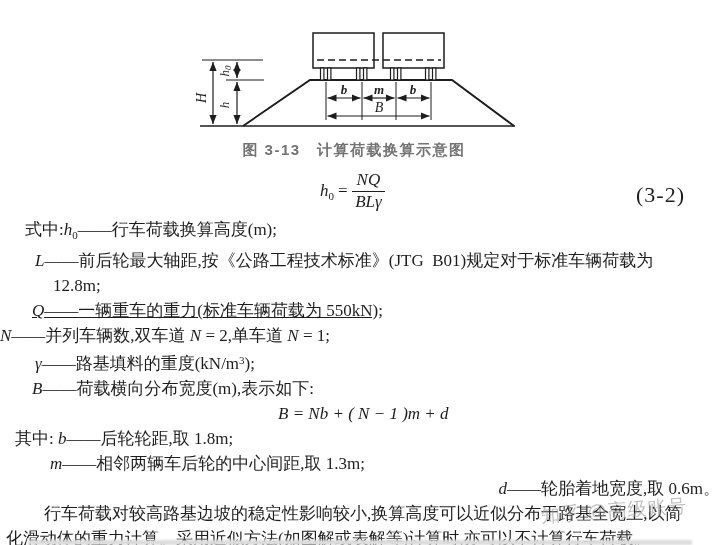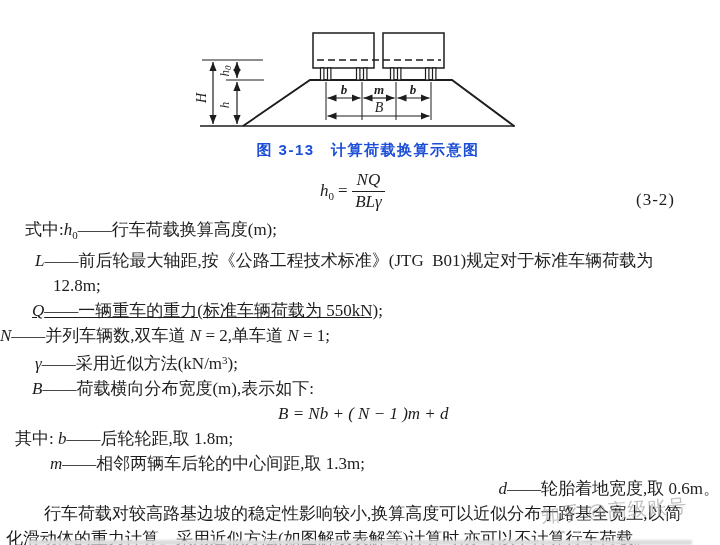--- a/index.html
+++ b/index.html
@@ -3,35 +3,35 @@
 <meta charset="utf-8">
 <style>
   html,body{margin:0;padding:0}
   body{
     width:720px;height:545px;position:relative;overflow:hidden;
     background:#ffffff;color:#1d1d1d;
     font-family:"Liberation Serif","DejaVu Serif",serif;
   }
   .diagram{position:absolute;left:150px;top:18px;width:420px;height:125px}
   .caption{
-    position:absolute;left:158px;top:141px;width:420px;text-align:center;
+    position:absolute;left:144px;top:141px;width:420px;text-align:center;
     font-family:"Liberation Sans","DejaVu Sans",sans-serif;
-    font-weight:bold;font-size:15px;letter-spacing:1.5px;color:#1d4ed8;
+    font-weight:bold;font-size:15px;letter-spacing:1.5px;color:#737373;
   }
   .formula{
     position:absolute;left:320px;top:169px;height:44px;
     display:flex;align-items:center;gap:4px;font-size:17px;
   }
   .it{font-style:italic;font-family:"Liberation Serif","DejaVu Serif",serif}
   .sb{font-size:11px;vertical-align:-4px}
   .sup{font-size:11px;vertical-align:5px}
   .frac{display:inline-block;text-align:center;line-height:1.1}
   .frac .num{display:block;border-bottom:1.4px solid #1d1d1d;padding:0 5px 1px}
   .frac .den{display:block;padding-top:1px}
-  .eqno{position:absolute;left:636px;top:190px;font-size:17px;letter-spacing:1px}
+  .eqno{position:absolute;left:636px;top:182px;font-size:22px;letter-spacing:1px}
   .body-text{
     position:absolute;left:0;top:217px;width:720px;
     font-size:17px;line-height:25px;
   }
   .tl{white-space:pre}
   .watermark{
     position:absolute;left:541px;top:498px;white-space:nowrap;
     font-family:"Liberation Sans","DejaVu Sans",sans-serif;
     font-size:19px;letter-spacing:1px;color:rgba(150,150,150,0.60);
     transform:rotate(-4deg);
@@ -114,21 +114,21 @@
   </span>
 </div>
 <div class="eqno">(3-2)</div>
 
 <div class="body-text">
     <div class="tl" style="padding-left: 25px;"><span>式中:</span><span class="it">h</span><span class="sb">0</span><span>——行车荷载换算高度(m);</span></div>
     <div class="tl" style="padding-left: 35px;"><span class="it">L</span><span>——前后轮最大轴距,按《公路工程技术标准》(JTG  B01)规定对于标准车辆荷载为</span></div>
     <div class="tl" style="padding-left: 53px;"><span>12.8m;</span></div>
     <div class="tl" style="padding-left: 32px; text-decoration: underline;"><span class="it">Q</span><span>——一辆重车的重力(标准车辆荷载为 550kN);</span></div>
     <div class="tl" style=""><span class="it">N</span><span>——并列车辆数,双车道 </span><span class="it">N</span><span> = 2,单车道 </span><span class="it">N</span><span> = 1;</span></div>
-    <div class="tl" style="padding-left: 35px;"><span class="it">γ</span><span>——采用近似方法(kN/m</span><span class="sup">3</span><span>);</span></div>
+    <div class="tl" style="padding-left: 35px;"><span class="it">γ</span><span>——路基填料的重度(kN/m</span><span class="sup">3</span><span>);</span></div>
     <div class="tl" style="padding-left: 32px;"><span class="it">B</span><span>——荷载横向分布宽度(m),表示如下:</span></div>
     <div class="tl" style="padding-left: 278px;"><span class="it">B = Nb + ( N − 1 )m + d</span></div>
     <div class="tl" style="padding-left: 15px;"><span>其中: </span><span class="it">b</span><span>——后轮轮距,取 1.8m;</span></div>
     <div class="tl" style="padding-left: 50px;"><span class="it">m</span><span>——相邻两辆车后轮的中心间距,取 1.3m;</span></div>
     <div class="tl" style="padding-left: 55px; text-align: right;"><span class="it">d</span><span>——轮胎着地宽度,取 0.6m。</span></div>
     <div class="tl" style="padding-left: 44px;"><span>行车荷载对较高路基边坡的稳定性影响较小,换算高度可以近似分布于路基全宽上,以简</span></div>
     <div class="tl" style="padding-left: 6px;"><span>化滑动体的重力计算。采用近似方法(如图解或表解等)计算时,亦可以不计算行车荷载。</span></div>
   </div>
 
 <div class="watermark">知乎 @高级账号</div>

